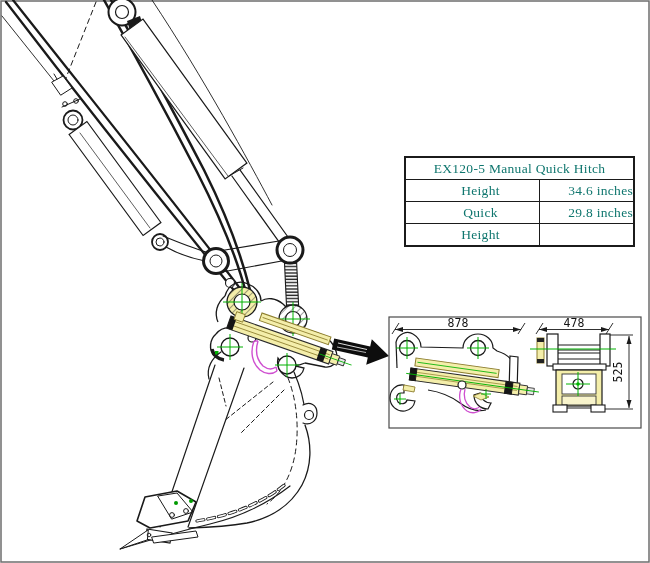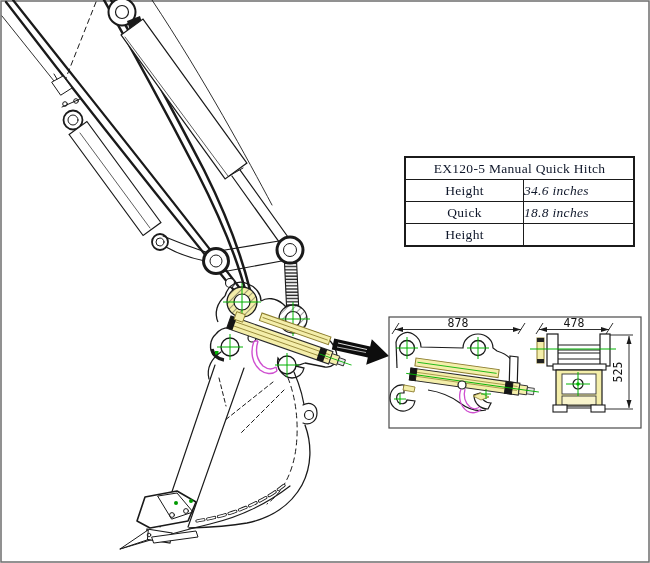--- a/index.html
+++ b/index.html
@@ -1,26 +1,26 @@
 <!DOCTYPE html>
 <html><head>
 <meta charset="utf-8">
 <style>
   html,body{margin:0;padding:0;background:#fff;}
   #stage{position:relative;width:650px;height:563px;background:#fff;overflow:hidden;
          font-family:"Liberation Serif", serif;}
   #drawing{position:absolute;left:0;top:0;}
   
   #spec-table{position:absolute;left:404px;top:156px;width:227px;background:#fff;
-              border:2px solid #1b1b1b;font-size:13.5px;color:#0f172a;letter-spacing:.3px;}
+              border:2px solid #1b1b1b;font-size:13.5px;color:#0f766e;letter-spacing:.3px;}
   .t-title{height:21px;line-height:21px;text-align:center;border-bottom:1px solid #1b1b1b;}
   .t-row{display:flex;height:21px;line-height:21px;border-bottom:1px solid #1b1b1b;}
   .t-row:last-child{border-bottom:none;}
-  .t-label{width:117px;text-align:center;border-right:1px solid #1b1b1b;}
-  .t-value{flex:1;text-align:left;font-style:italic;}
+  .t-label{width:117px;text-align:center;border-right:1px solid #1b1b1b;margin-left:16px;}
+  .t-value{flex:1;text-align:right;}
   .dim-text{font-family:"DejaVu Sans Mono", monospace;font-size:11.5px;fill:#141414;}
 </style>
 </head>
 <body>
 
 <div id="stage">
 
 <svg id="drawing" width="650" height="563" viewBox="0 0 650 563" xmlns="http://www.w3.org/2000/svg">
   <defs>
     <pattern id="hatch" patternUnits="userSpaceOnUse" width="5" height="5" patternTransform="rotate(45)">
@@ -264,20 +264,20 @@
 </svg>
 
   <div id="spec-table">
     <div class="t-title">EX120-5 Manual Quick Hitch</div>
     <div class="t-row">
       <div class="t-label">Height</div>
       <div class="t-value">34.6 inches</div>
     </div>
     <div class="t-row">
       <div class="t-label">Quick</div>
-      <div class="t-value">18.8 inches</div>
+      <div class="t-value">29.8 inches</div>
     </div>
     <div class="t-row">
       <div class="t-label">Height</div>
     </div>
   </div>
 
 </div>
 
 </body></html>

